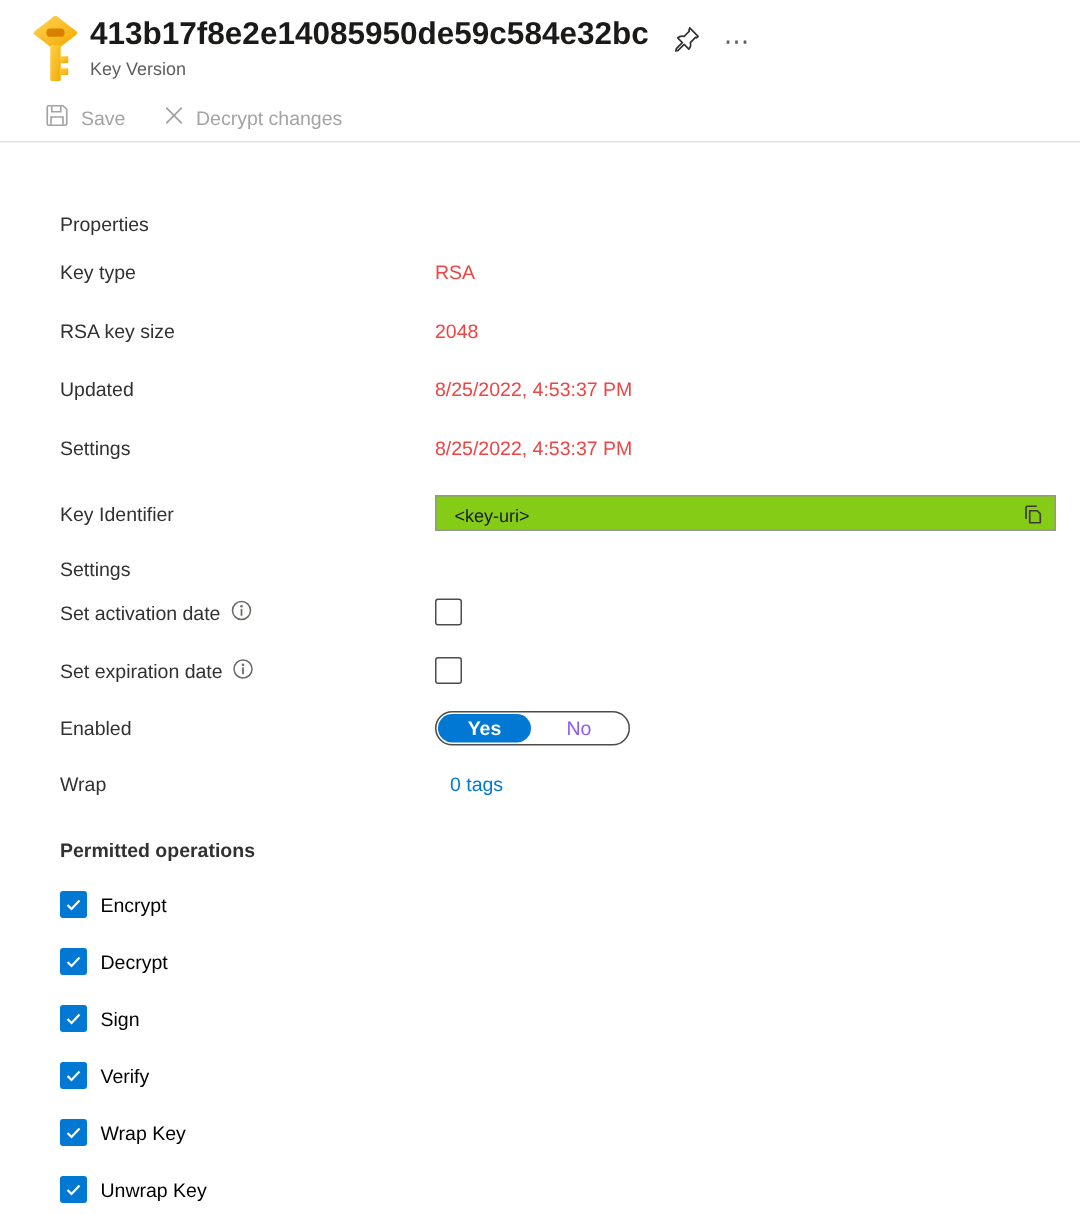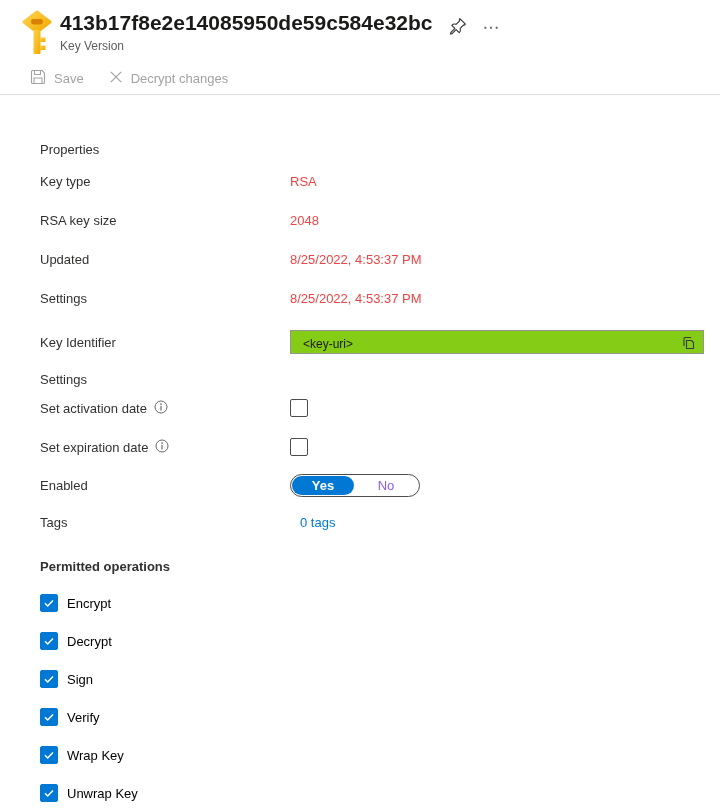--- a/index.html
+++ b/index.html
@@ -227,21 +227,21 @@
 
     <div class="enabled-row">
       <span class="prop-label">Enabled</span>
       <div class="toggle">
         <button class="toggle-opt opt-yes on">Yes</button>
         <button class="toggle-opt opt-no">No</button>
       </div>
     </div>
 
     <div class="tags-row">
-      <span class="prop-label">Tags</span>
+      <span class="prop-label">Wrap</span>
       <a class="tags-link">0 tags</a>
     </div>
 
     <div class="section-title st-permitted">Permitted operations</div>
 
     <div class="op-row">
       <button class="cb on">
         <svg width="12" height="12" viewBox="0 0 12 12">
             <path d="M2 6.3 L4.7 9 L10 3.4" fill="none" stroke="#fff" stroke-width="1.5"></path>
           </svg>

